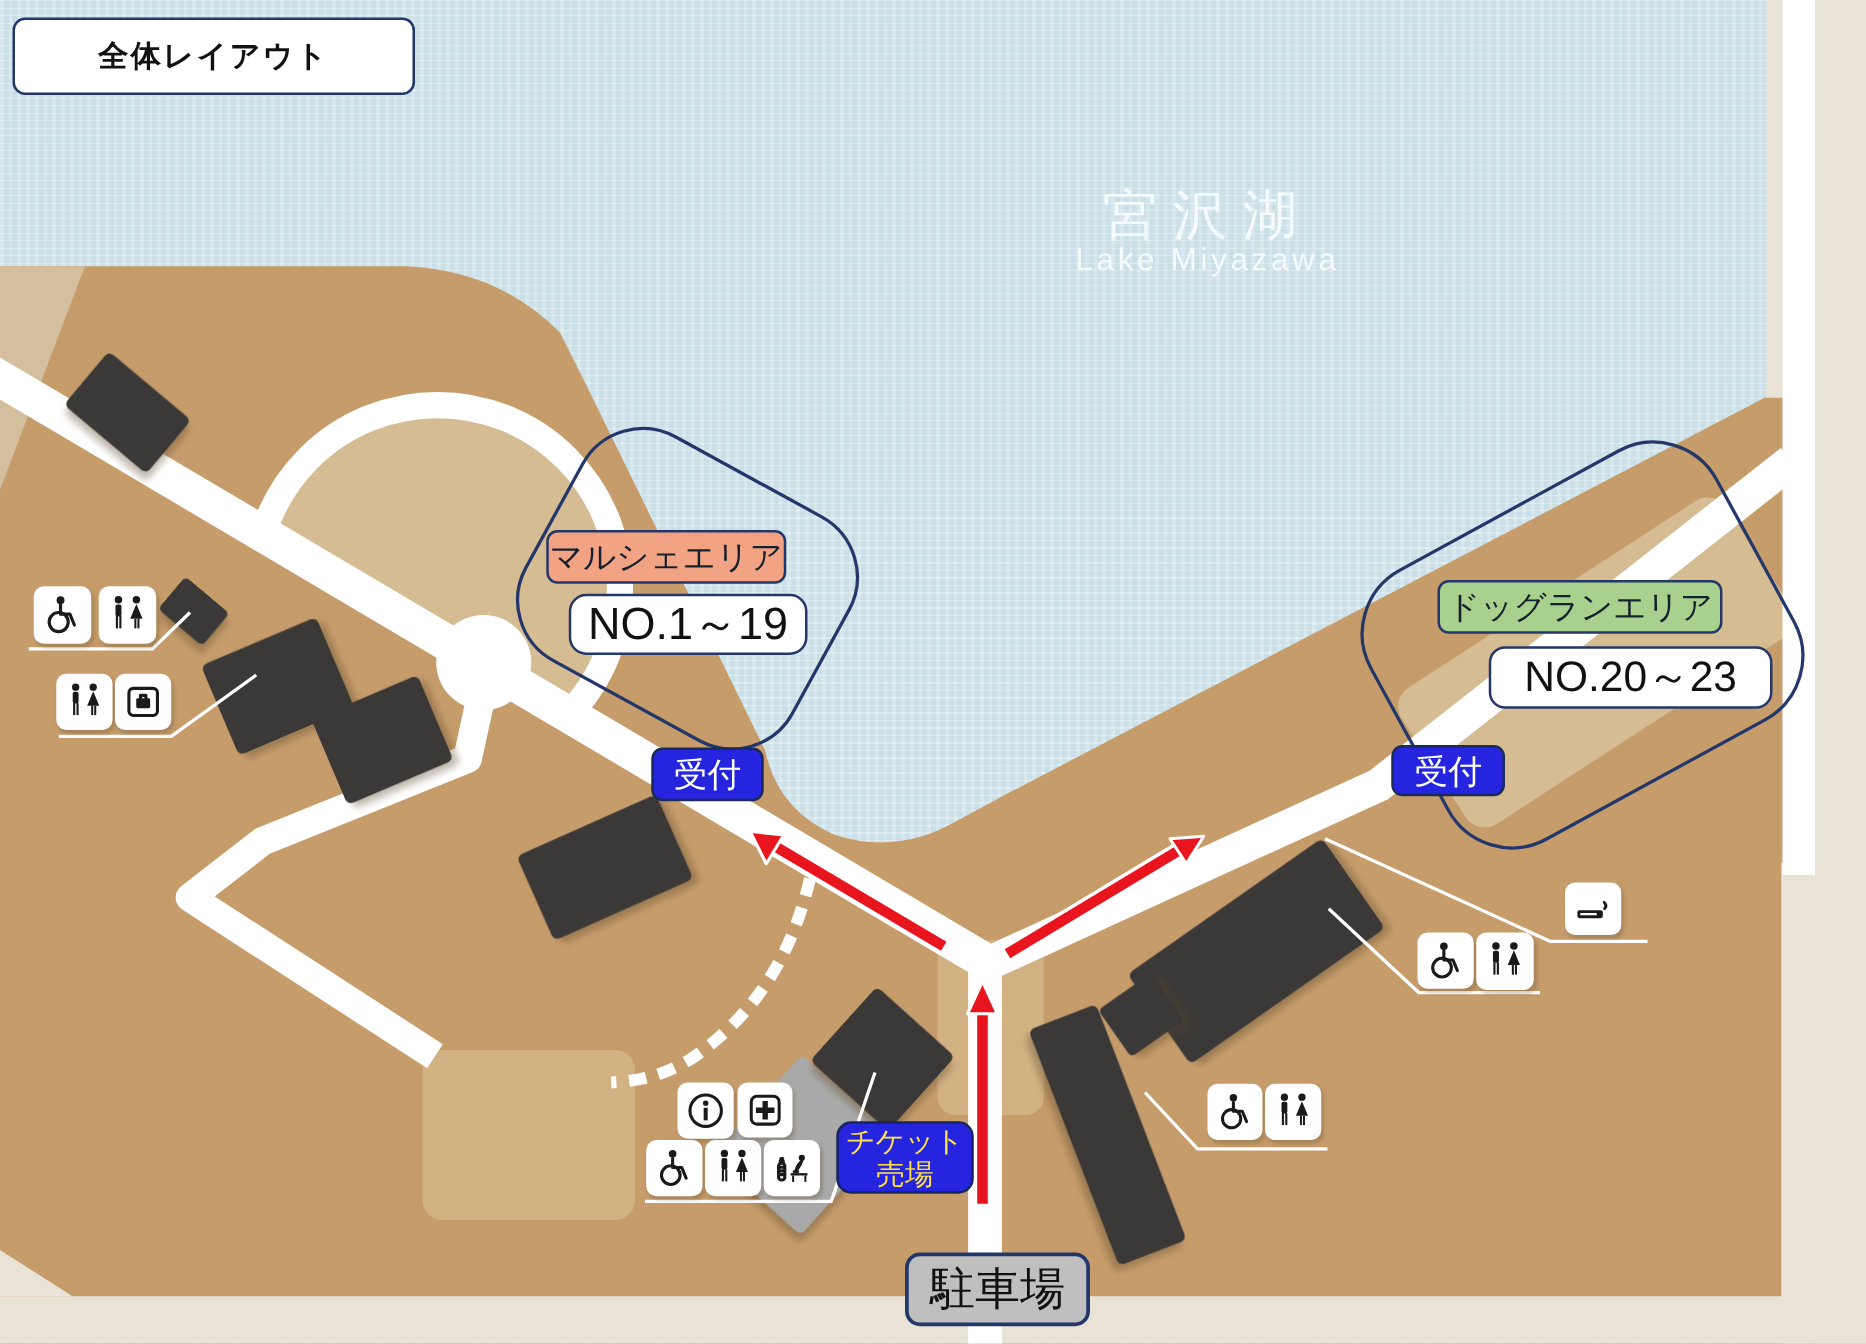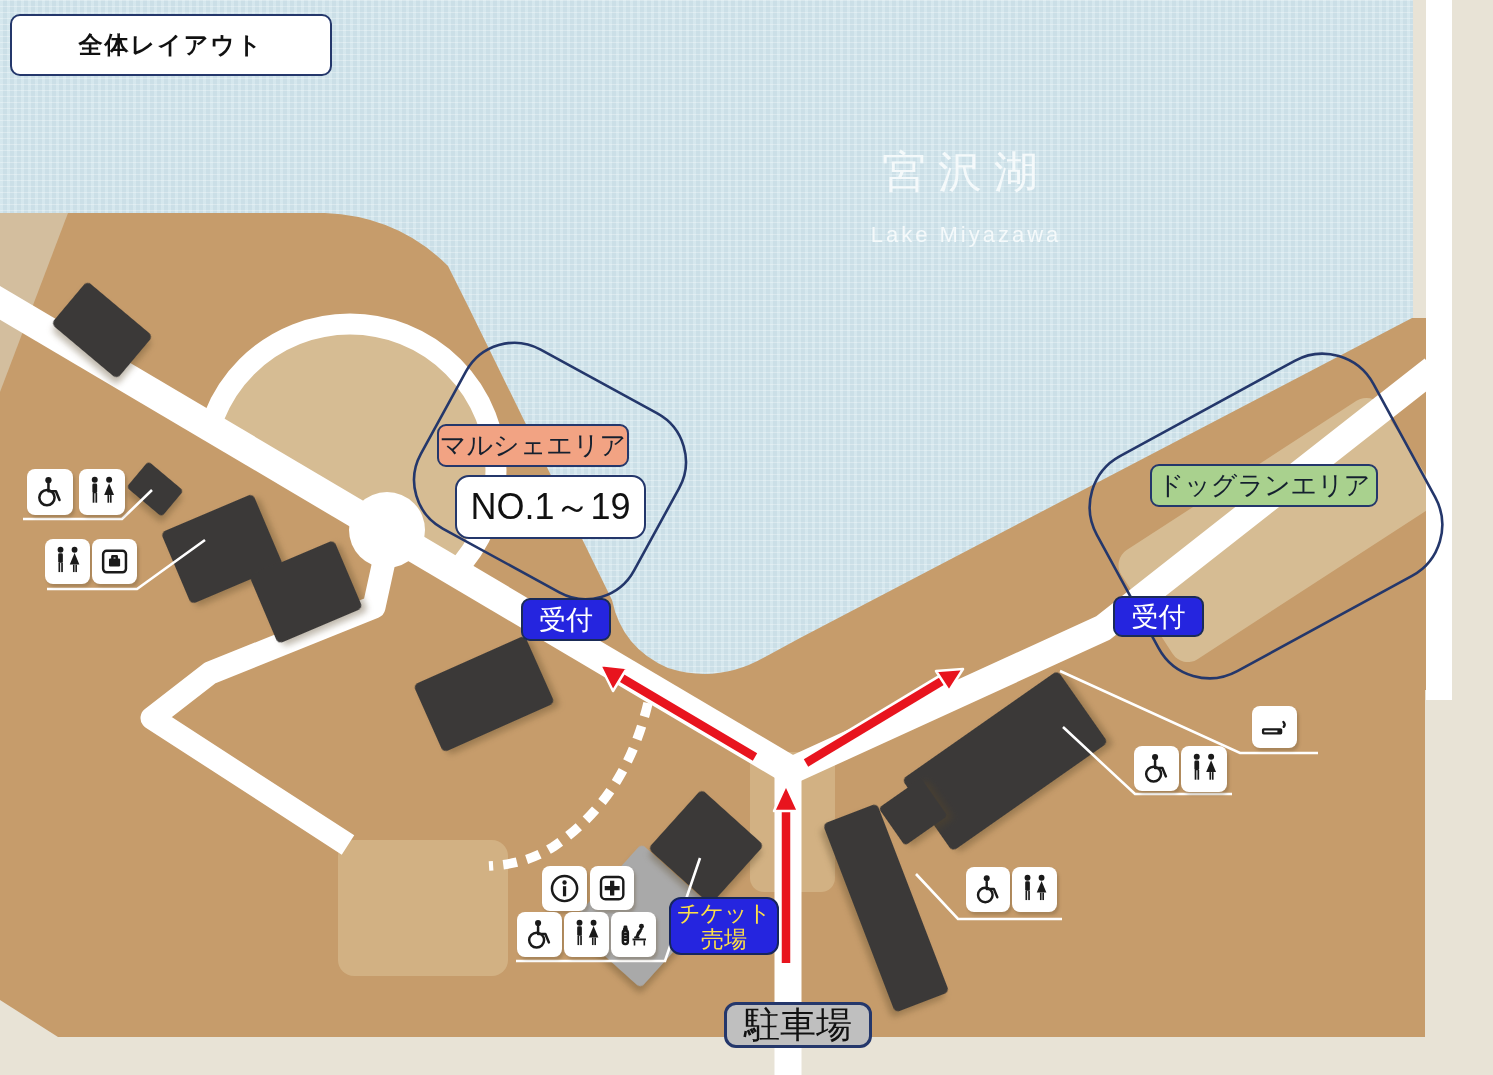--- a/index.html
+++ b/index.html
@@ -13,35 +13,35 @@
   }
   .stage svg.map{position:absolute;left:0;top:0;}
   .bld{filter:drop-shadow(4px 5px 3px rgba(90,70,40,.38));}
   .lbl{position:absolute;display:flex;align-items:center;justify-content:center;
        box-sizing:border-box;text-align:center;white-space:nowrap;}
   .title-box{left:10px;top:14px;width:322px;height:62px;background:#fff;
        border:2.5px solid #24376B;border-radius:10px;font-size:24px;font-weight:bold;color:#111;
        letter-spacing:2px;}
   .lake-ja{left:850px;top:150px;width:232px;height:44px;color:#F7FBFC;font-size:44px;
        letter-spacing:12px;opacity:.95;}
-  .lake-en{left:820px;top:222px;width:292px;height:26px;color:#F7FBFC;font-size:22px;
+  .lake-en{left:820px;top:195px;width:292px;height:26px;color:#F7FBFC;font-size:25px;
        letter-spacing:3px;opacity:.95;}
   .area-tag{border:2px solid #24376B;border-radius:9px;color:#15202f;font-size:26px;}
   .marche-tag{left:437px;top:424px;width:192px;height:43px;background:#F2A383;}
   .dog-tag{left:1150px;top:464px;width:228px;height:43px;background:#A9D18E;}
   .range-box{background:#fff;border:2.5px solid #24376B;color:#111;}
-  .marche-range{left:455px;top:475px;width:191px;height:64px;border-radius:14px;font-size:36px;}
+  .marche-range{left:455px;top:475px;width:191px;height:49px;border-radius:14px;font-size:36px;}
   .dog-range{left:1191px;top:517px;width:227px;height:50px;border-radius:13px;font-size:34px;}
   .reception{background:#2525DF;border:2px solid #1A2B57;border-radius:9px;color:#fff;font-size:27px;margin-top:16px;}
   .marche-recep{left:521px;top:582px;width:90px;height:43px;}
   .dog-recep{left:1113px;top:580px;width:91px;height:41px;}
   .ticket-box{left:669px;top:897px;width:110px;height:58px;background:#2525DF;
        border:2px solid #16265c;border-radius:12px;color:#fde047;font-size:23px;line-height:26px;
        flex-direction:column;}
-  .parking-box{left:724px;top:1002px;width:148px;height:46px;background:#BFBFBF;
+  .parking-box{left:724px;top:1002px;width:148px;height:59px;background:#BFBFBF;
        border:3px solid #24376B;border-radius:12px;font-size:36px;color:#111;}
   .ibox{position:absolute;background:#fff;border-radius:8px;
        box-shadow:2px 3px 3px rgba(100,80,50,.30);display:flex;align-items:center;justify-content:center;}
   .ibox svg{width:78%;height:78%;}
   .ic{stroke:#1a1a1a;fill:none;stroke-width:1.7;stroke-linecap:round;stroke-linejoin:round;}
   .if{fill:#1a1a1a;stroke:none;}
 </style>
 </head>
 <body>
 
@@ -172,20 +172,21 @@
 
   <div class="lbl title-box">全体レイアウト</div>
   <div class="lbl lake-ja">宮沢湖</div>
   <div class="lbl lake-en">Lake Miyazawa</div>
 
   <div class="lbl area-tag marche-tag">マルシェエリア</div>
   <div class="lbl range-box marche-range">NO.1～19</div>
   <div class="lbl reception marche-recep">受付</div>
 
   <div class="lbl area-tag dog-tag">ドッグランエリア</div>
+  <div class="lbl range-box dog-range">NO.20～23</div>
   <div class="lbl reception dog-recep">受付</div>
 
   <div class="lbl ticket-box">
     <span>チケット</span>
     <span>売場</span>
   </div>
   <div class="lbl parking-box">駐車場</div>
 
   <div class="ibox" style="left:27px;top:469px;width:46px;height:46px">
       <svg viewBox="0 0 24 24">

